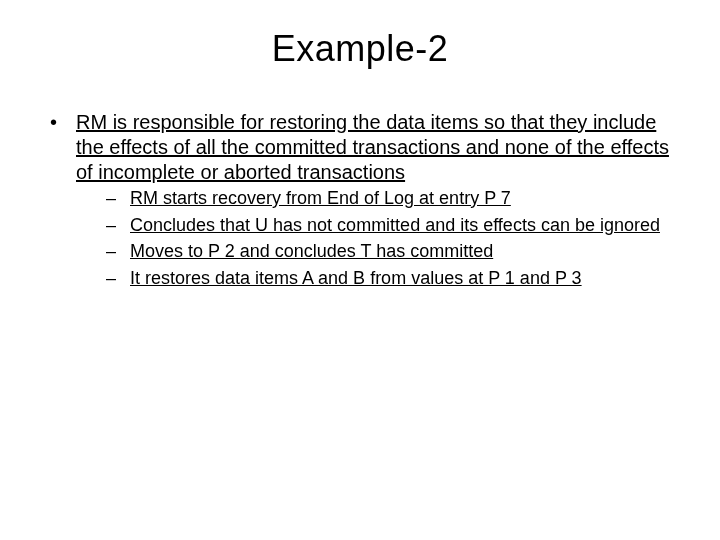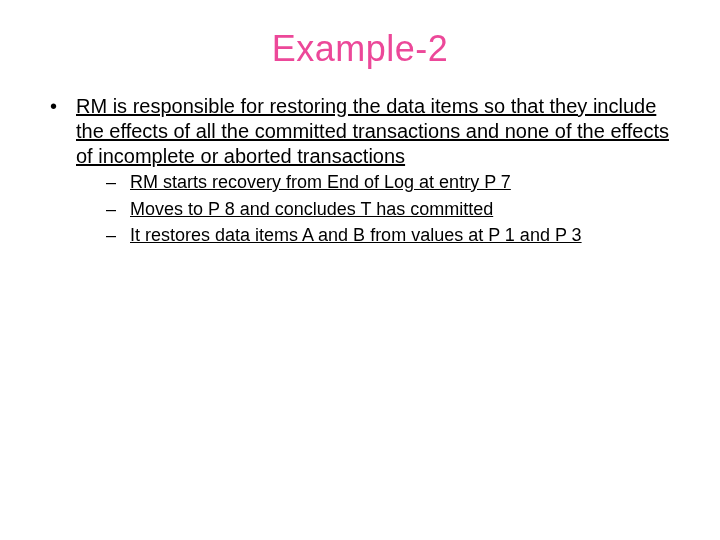--- a/index.html
+++ b/index.html
@@ -8,22 +8,22 @@
       height: 540px;
       background: #ffffff;
       font-family: Arial, Helvetica, sans-serif;
       color: #000;
       padding: 28px 36px;
     }
     .title {
       text-align: center;
       font-size: 36px;
       font-weight: 400;
-      color: #ec4899;
-      margin-bottom: 24px;
+      color: #000000;
+      margin-bottom: 40px;
       letter-spacing: 0.5px;
     }
     .bullet-list {
       list-style: none;
       padding-left: 0;
       text-decoration: underline;
     }
     .bullet-list > li {
       position: relative;
       padding-left: 40px;
@@ -61,17 +61,18 @@
 </head>
 <body>
 
 <h1 class="title">Example-2</h1>
 
 <ul class="bullet-list">
   <li>
     <span>RM is responsible for restoring the data items so that they include the effects of all the committed transactions and none of the effects of incomplete or aborted transactions</span>
     <ul class="sub-list">
       <li>RM starts recovery from End of Log at entry P 7</li>
-      <li>Moves to P 8 and concludes T has committed</li>
+      <li>Concludes that U has not committed and its effects can be ignored</li>
+      <li>Moves to P 2 and concludes T has committed</li>
       <li>It restores data items A and B from values at P 1 and P 3</li>
     </ul>
   </li>
 </ul>
 
 </body></html>

